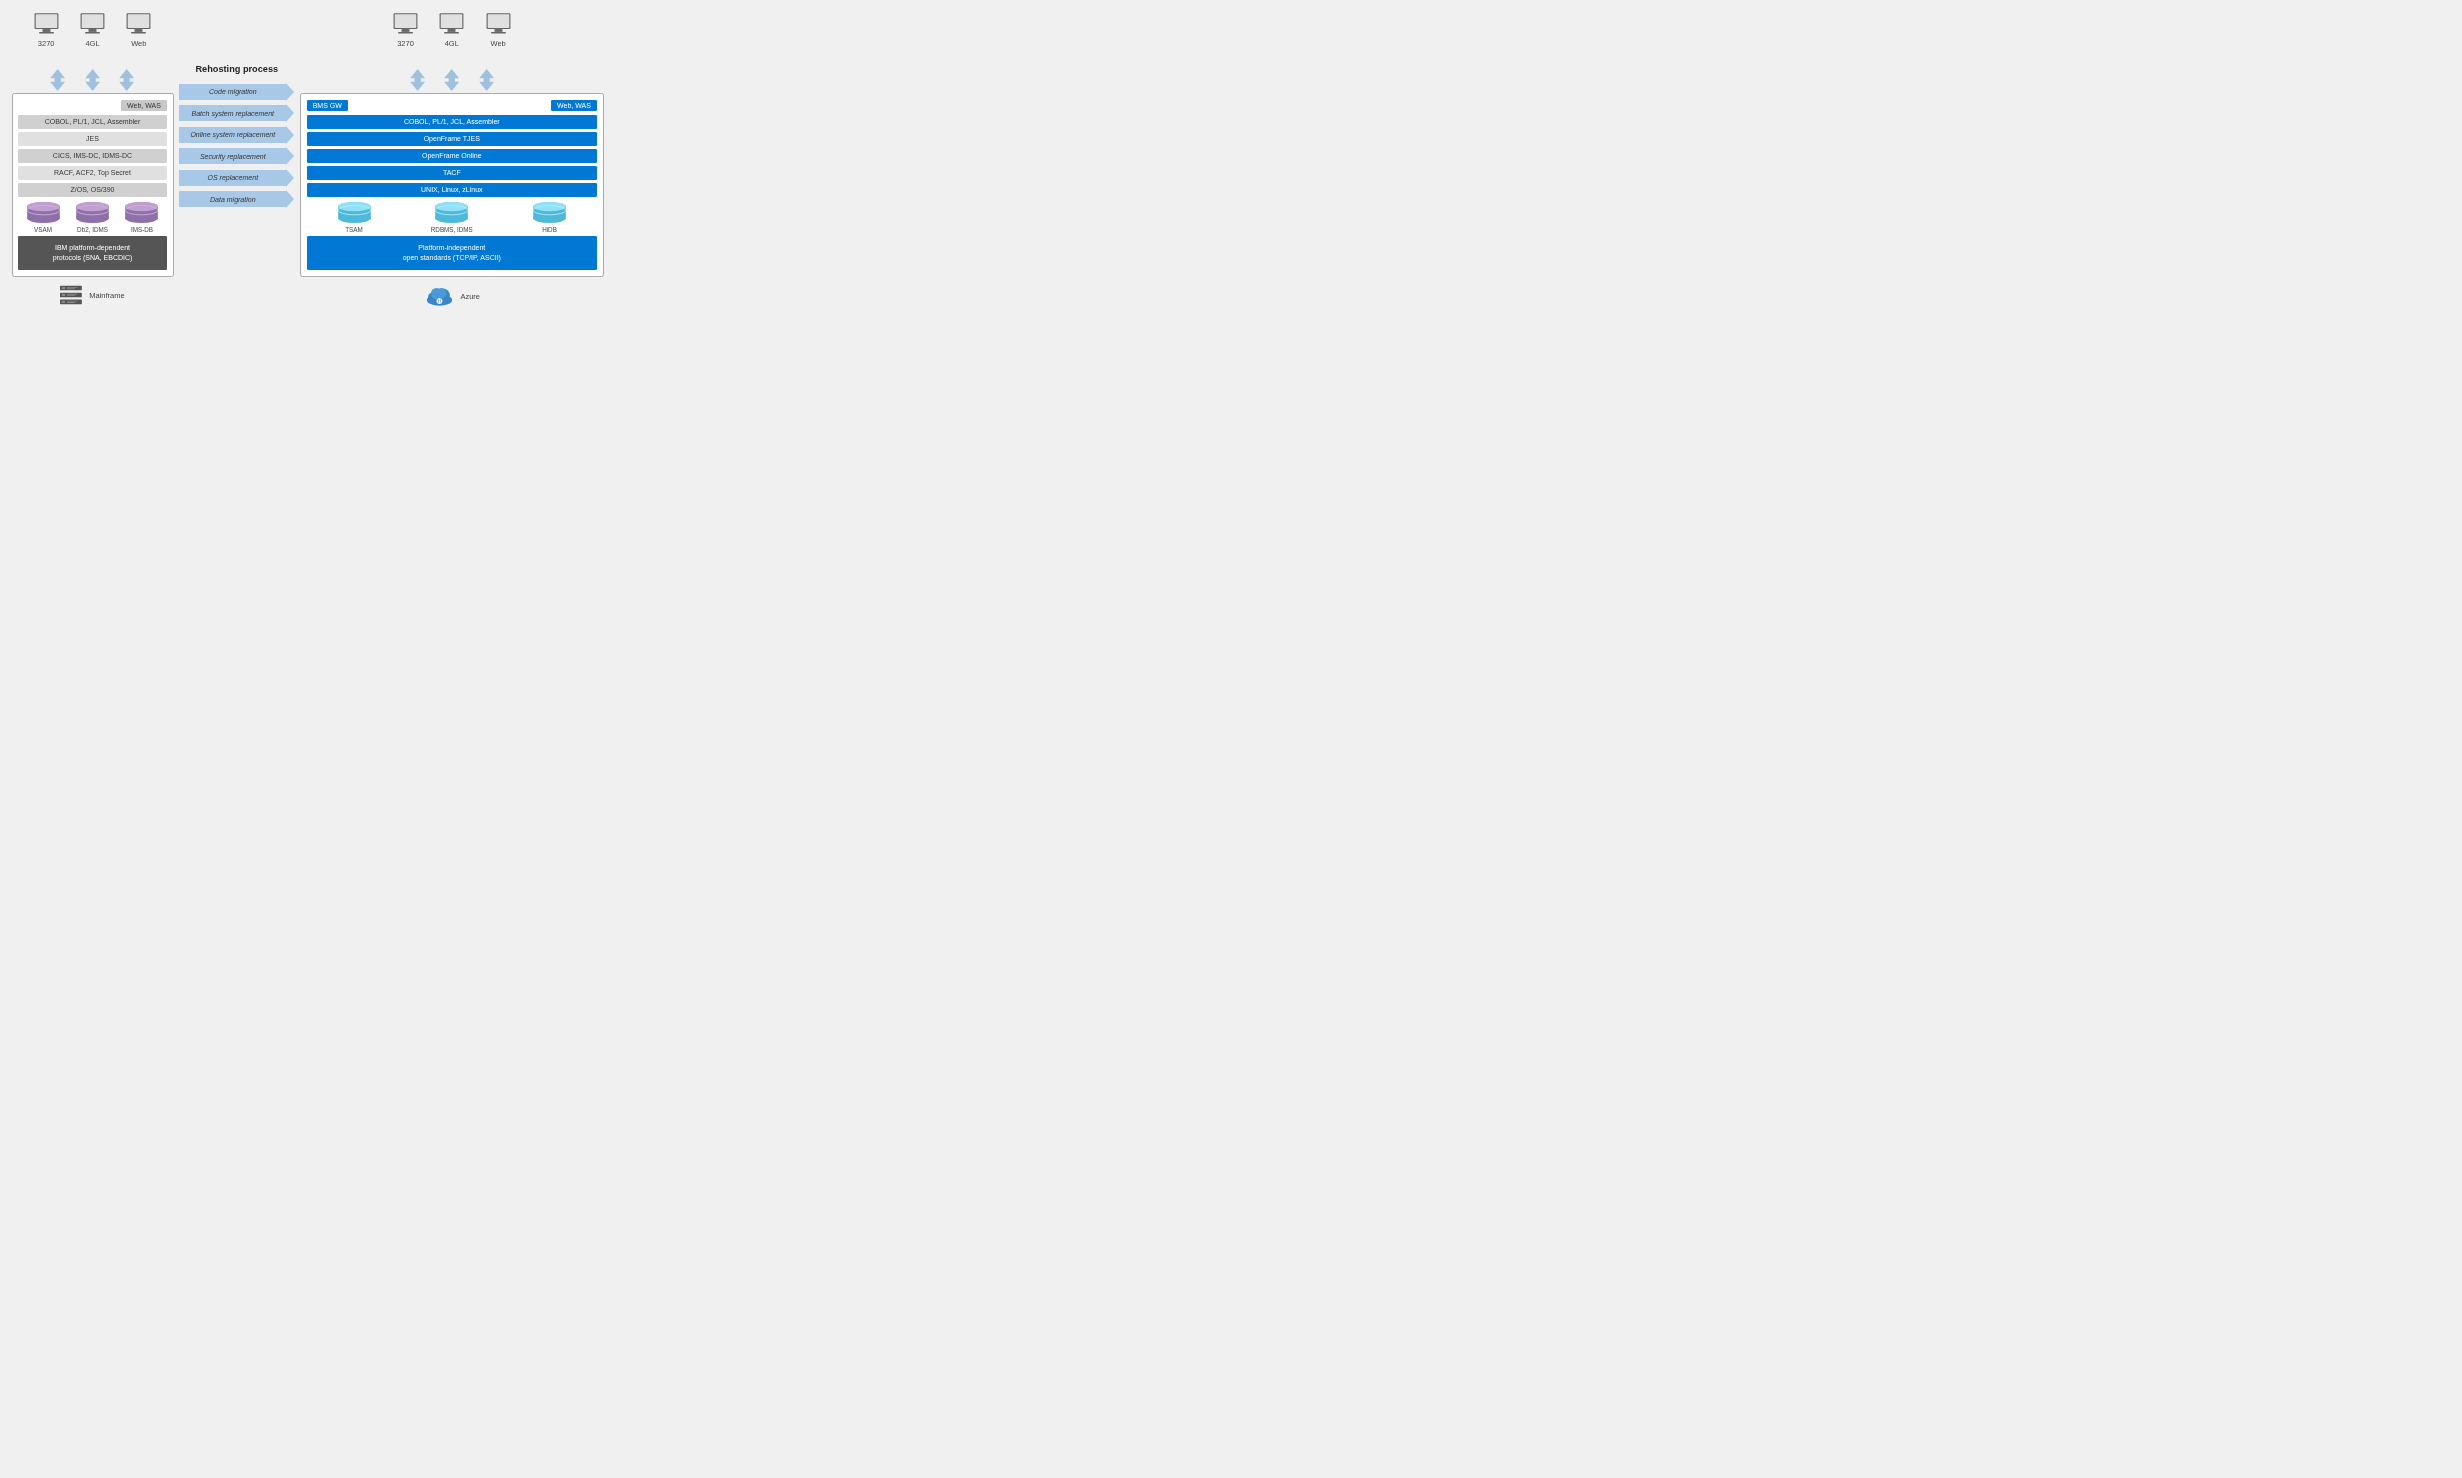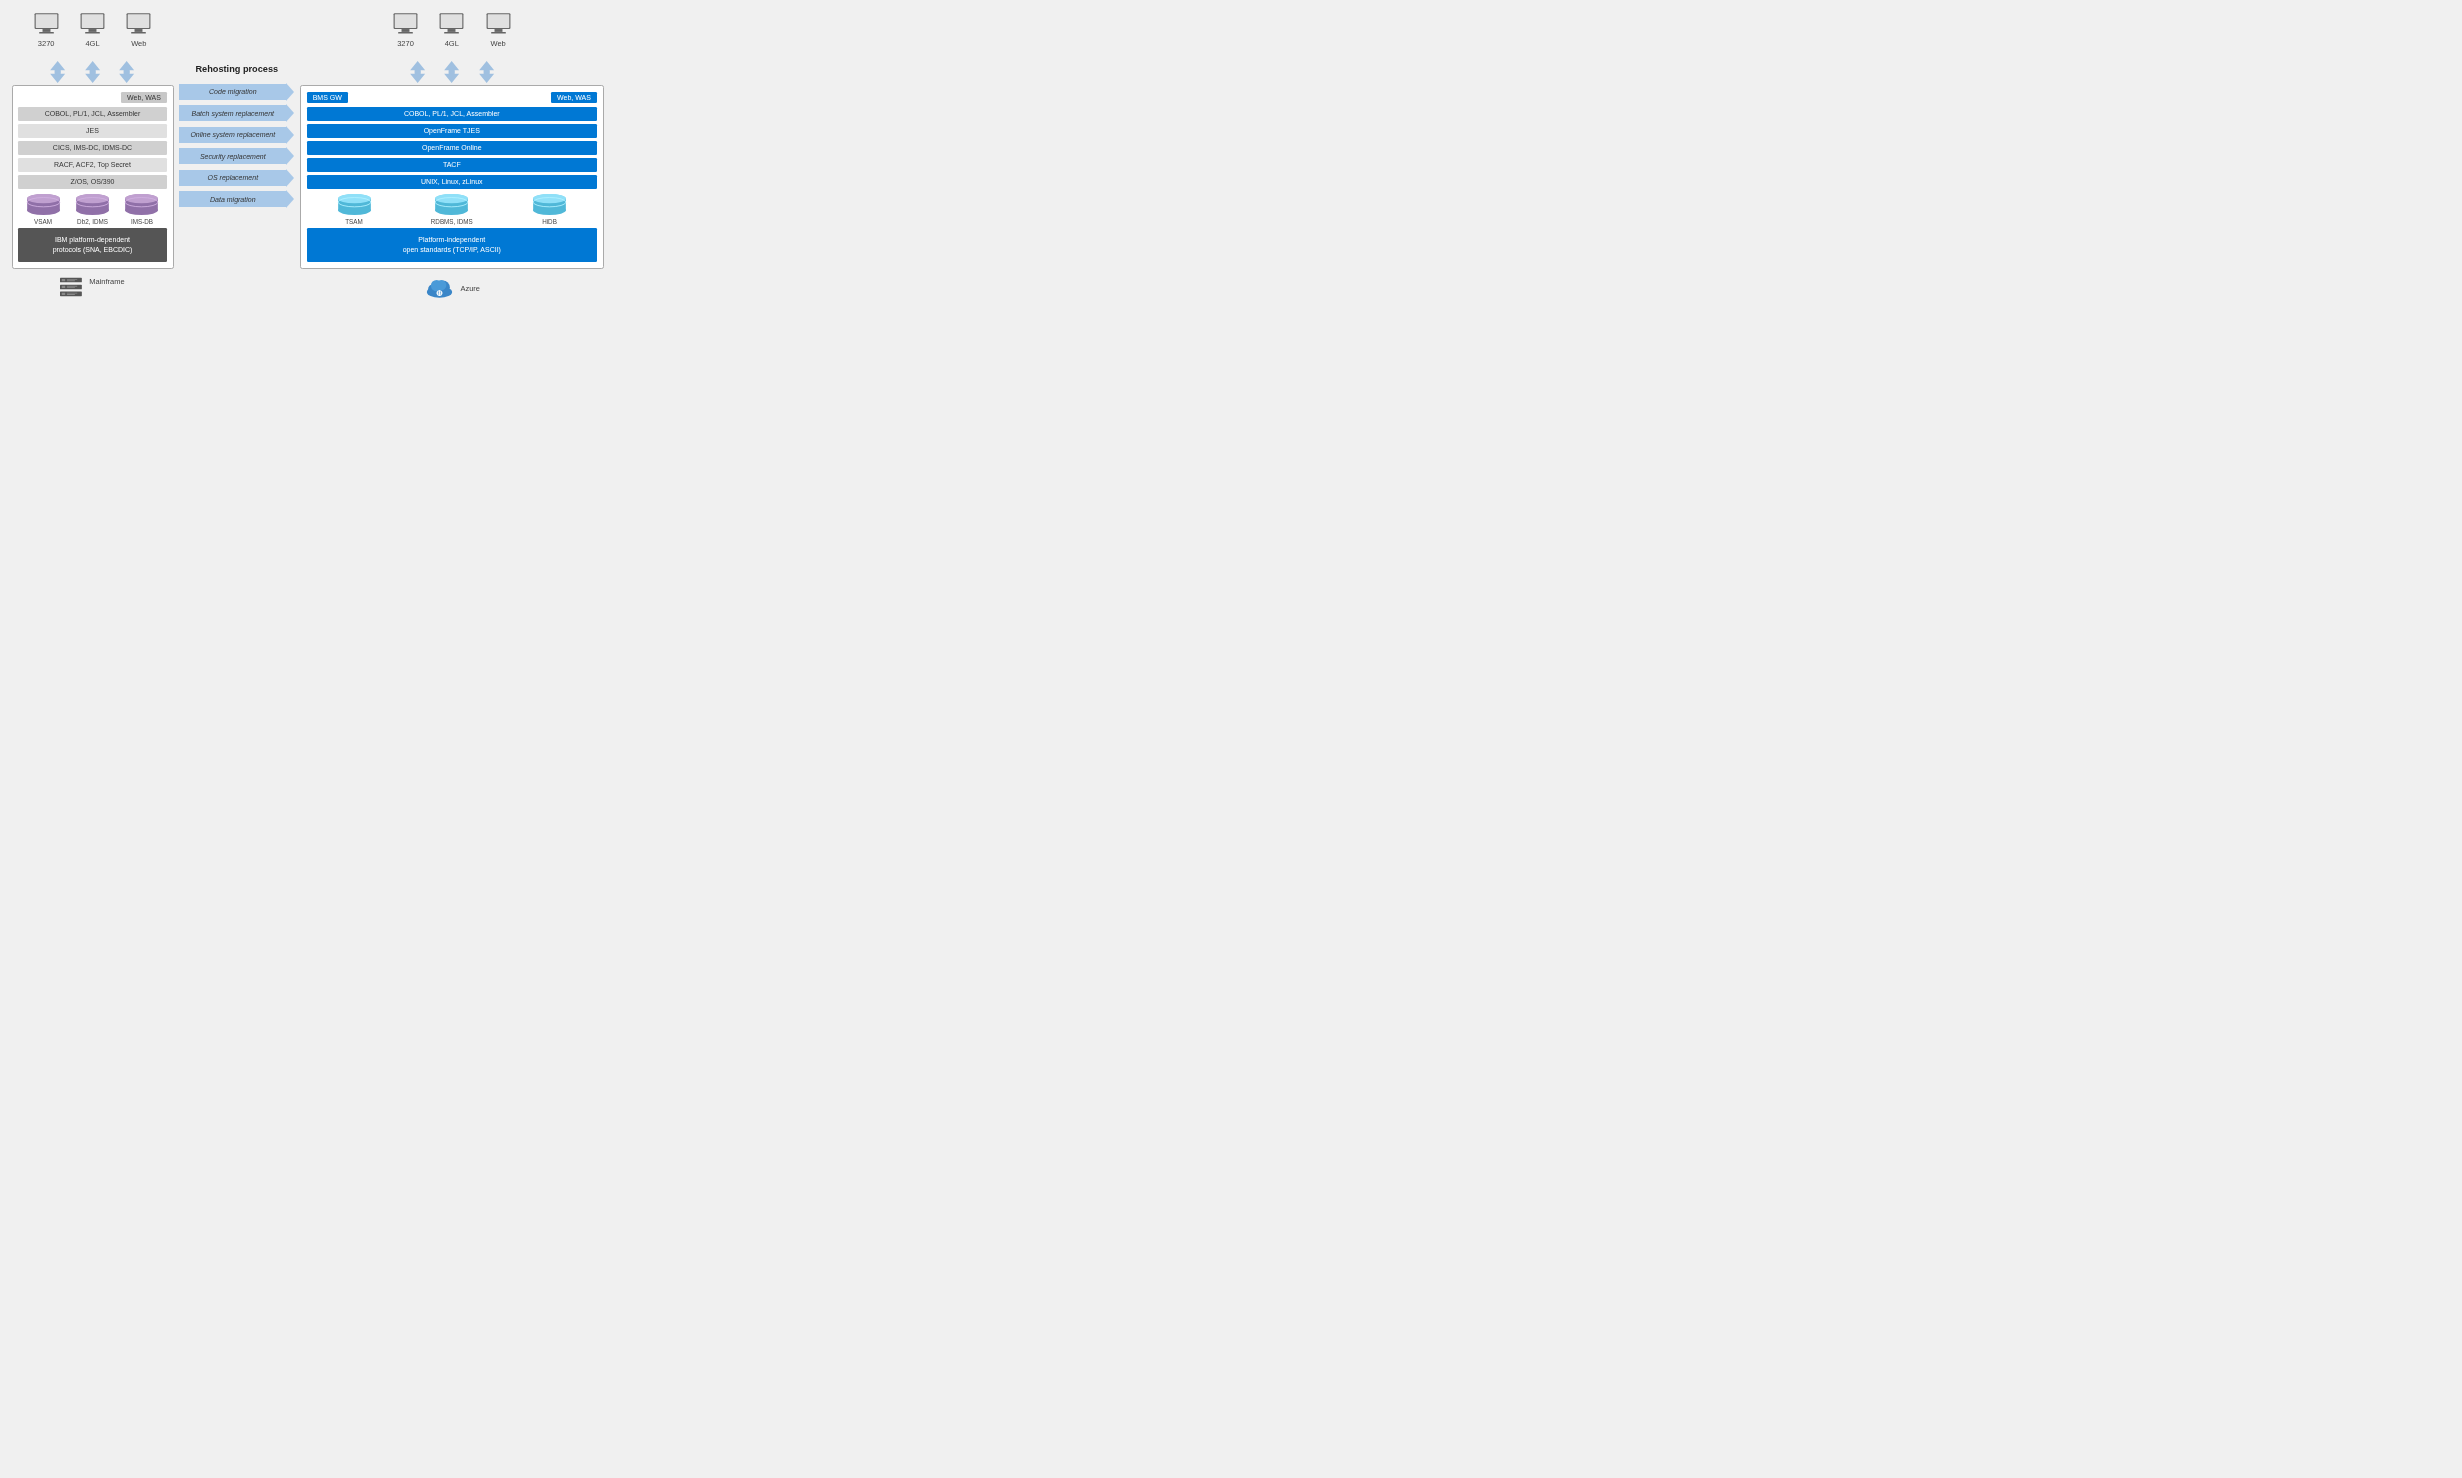--- a/index.html
+++ b/index.html
@@ -16,21 +16,21 @@
       align-items: flex-start;
       gap: 5.8px;
       width: 100%;
     }
 
     
     .client-icons {
       display: flex;
       gap: 17.3px;
       justify-content: flex-end;
-      margin-bottom: 13px;
+      margin-bottom: 21px;
     }
     .client-icon-group {
       display: flex;
       flex-direction: column;
       align-items: center;
       gap: 2.3px;
       font-size: 7.5px;
       color: #444;
     }
     .monitor-svg {
@@ -107,20 +107,21 @@
       font-size: 7px;
       text-align: center;
       padding: 7px 4.6px;
       border-radius: 1.2px;
       margin-top: 3.5px;
       font-weight: 400;
       line-height: 1.4;
     }
     .mainframe-footer {
       display: flex;
+      align-items: center;
       gap: 5.8px;
       margin-top: 8px;
       font-size: 7.5px;
       color: #444;
     }
 
     
     .middle-section {
       display: flex;
       flex-direction: column;

